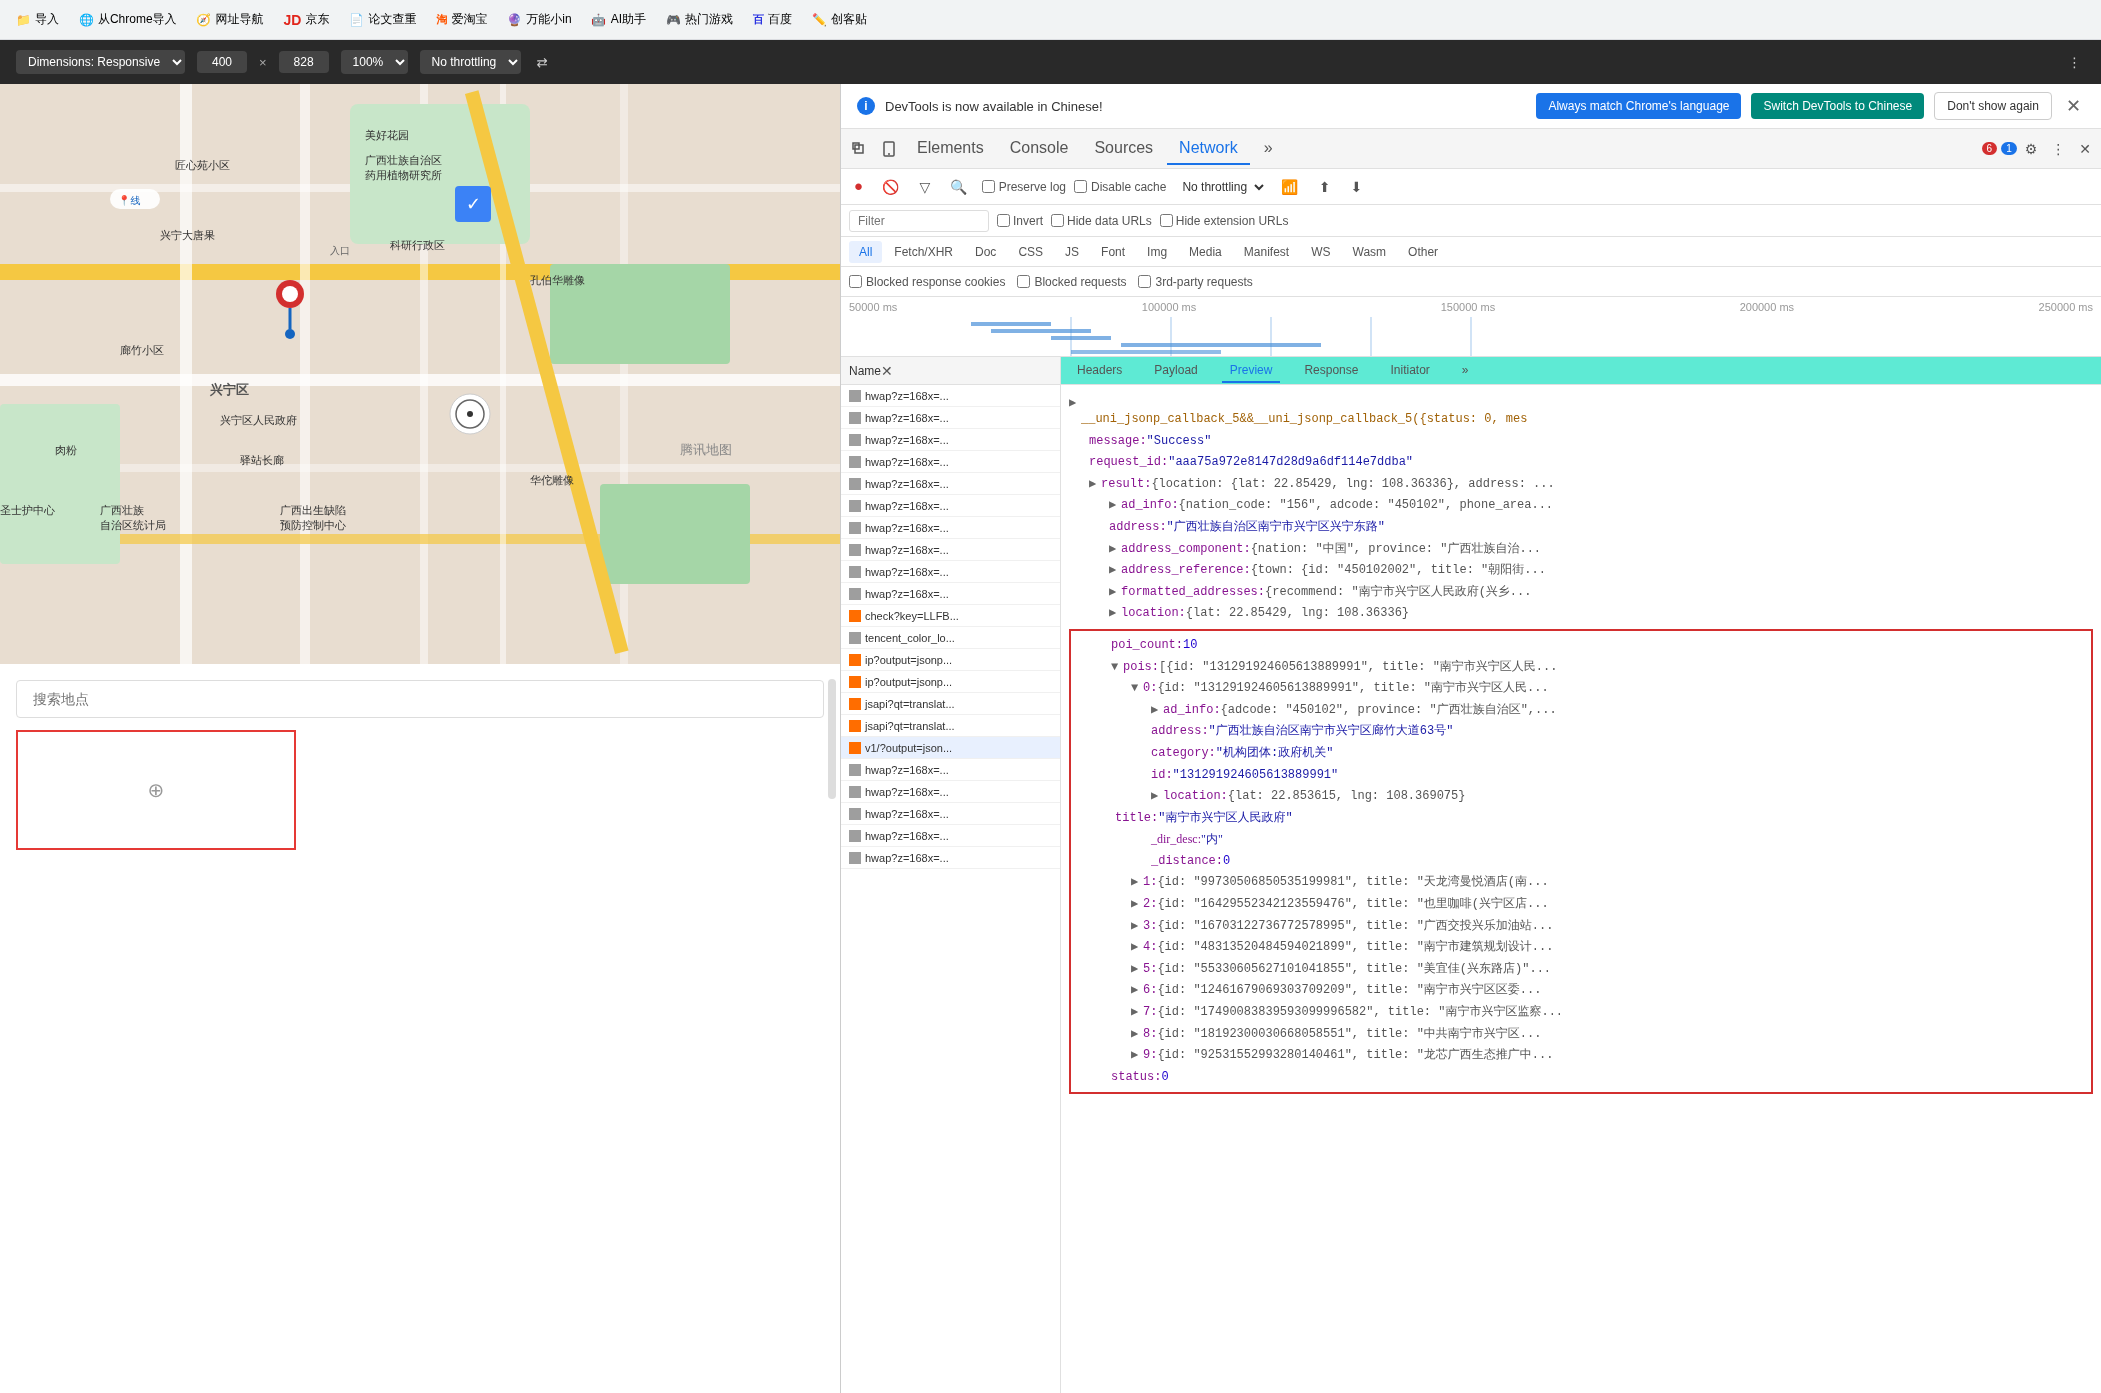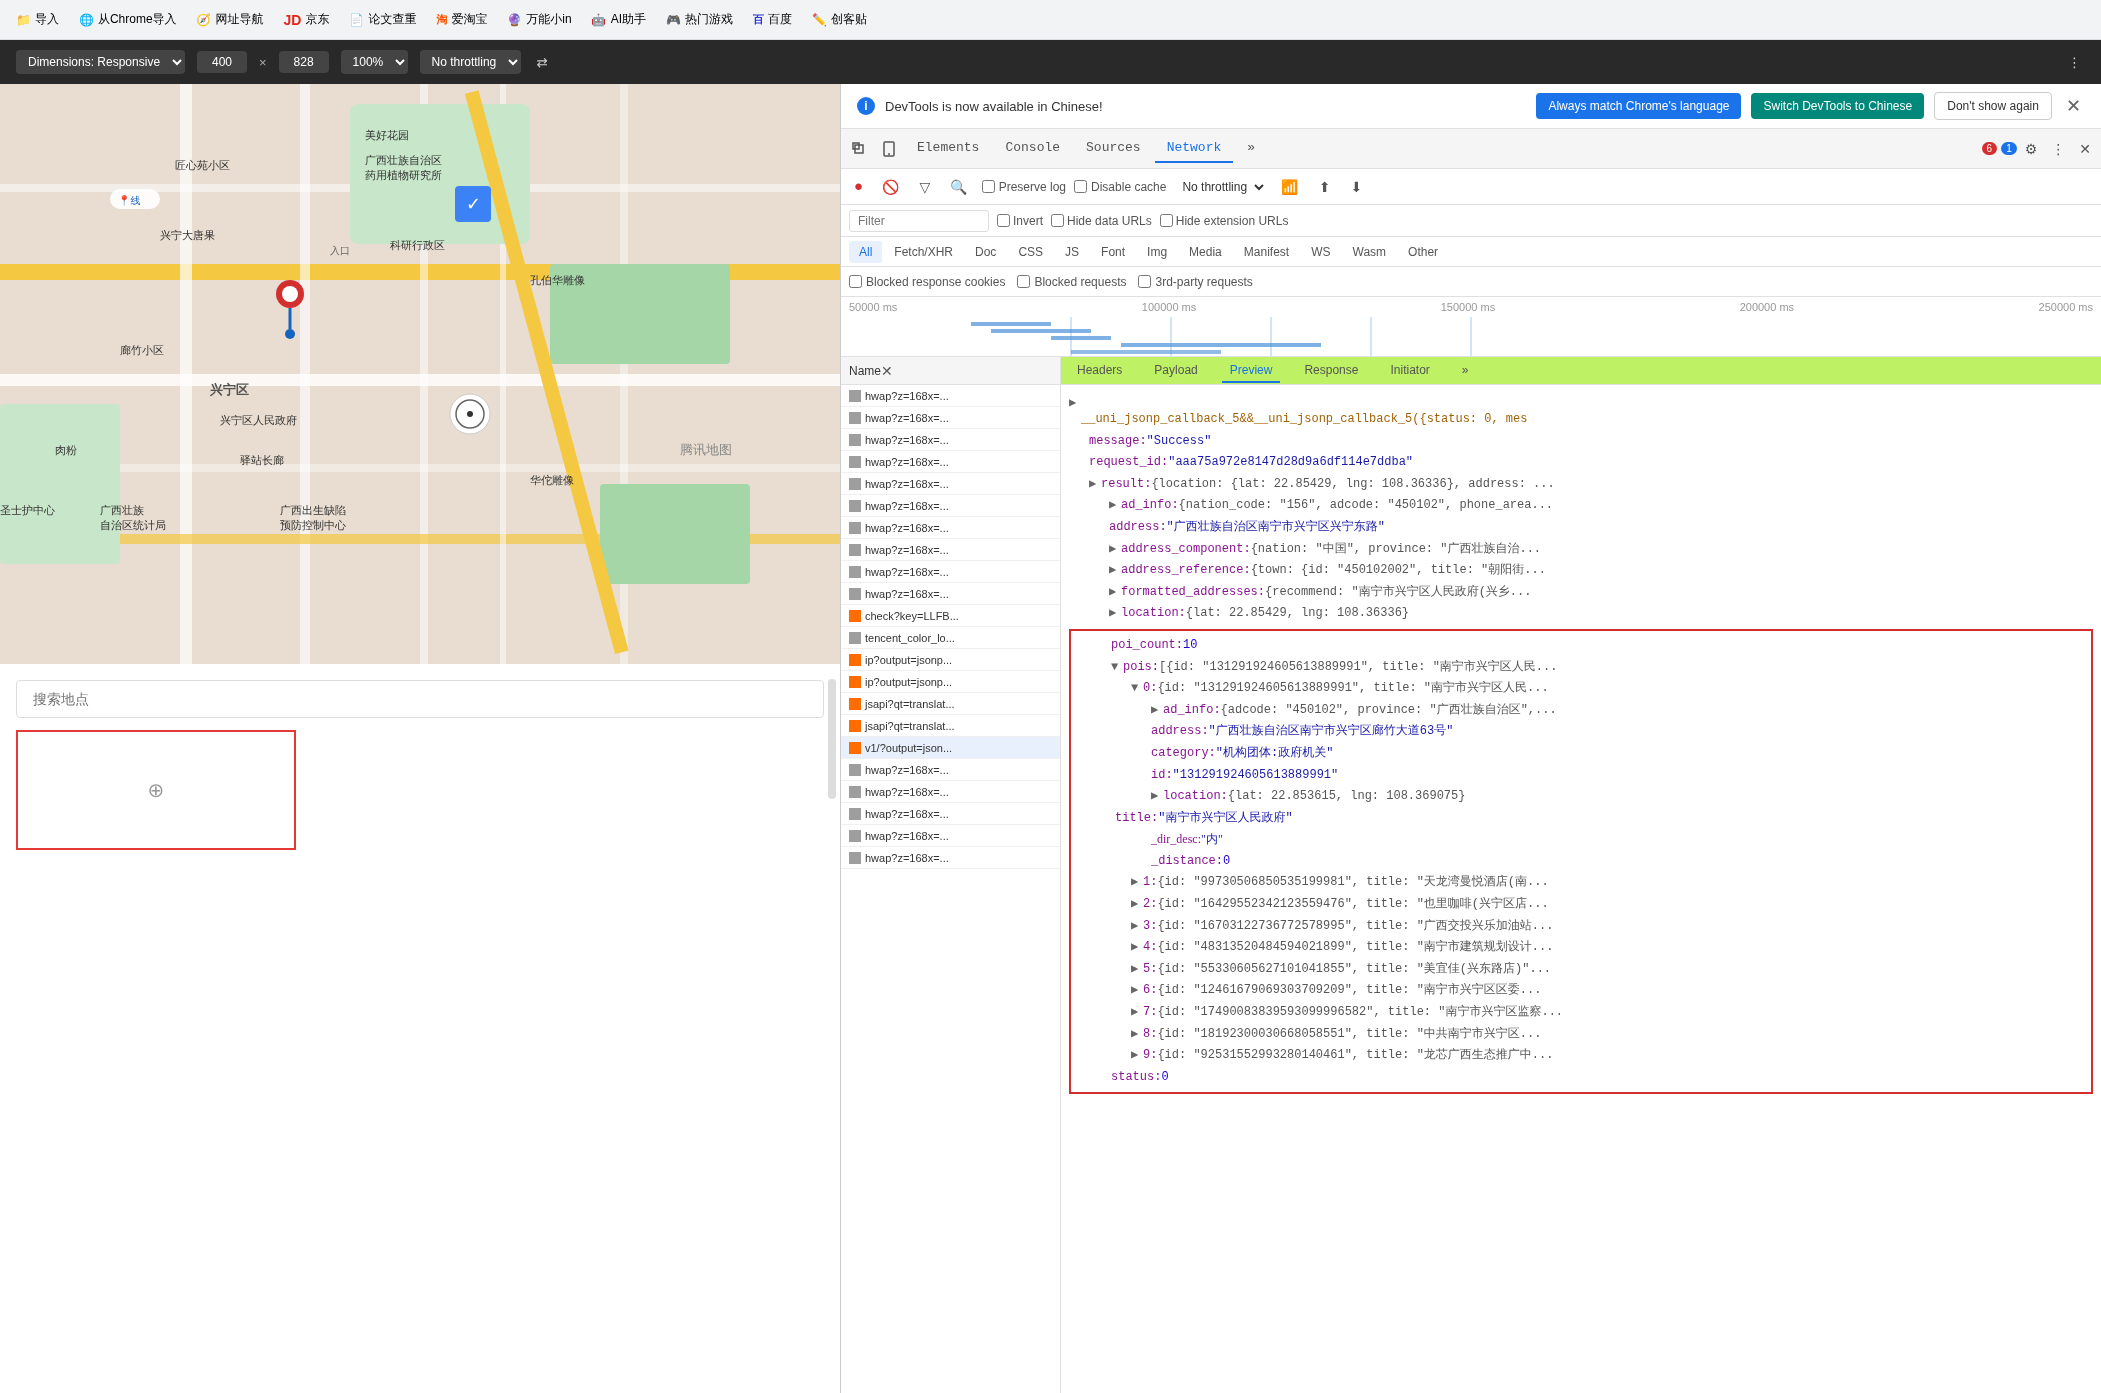--- a/index.html
+++ b/index.html
@@ -231,25 +231,24 @@
       padding: 4px 6px;
       border-radius: 3px;
       font-size: 14px;
       color: #555;
       display: flex;
       align-items: center;
       justify-content: center;
     }
     .dt-tab {
       padding: 6px 12px;
-      font-size: 13px;
+      font-size: 16px;
       color: #555;
       cursor: pointer;
       border-bottom: 2px solid transparent;
-      font-family: Liberation Mono, monospace;
     }
     .dt-tab.active {
       color: #1a73e8;
       border-bottom: 2px solid #1a73e8;
     }
     .dt-badge {
       background: #d32f2f;
       color: #fff;
       border-radius: 10px;
       padding: 1px 5px;
@@ -449,21 +448,21 @@
       flex: 1;
       overflow-y: auto;
       background: #fff;
       font-family: 'Courier New', monospace;
       font-size: 12px;
     }
     .preview-header {
       display: flex;
       align-items: center;
       height: 28px;
-      background: #bef264;
+      background: #5eead4;
       border-bottom: 1px solid #e0e0e0;
       padding: 0 8px;
       gap: 16px;
       flex-shrink: 0;
     }
     .preview-tab {
       font-size: 12px;
       color: #555;
       cursor: pointer;
       padding: 4px 8px;

